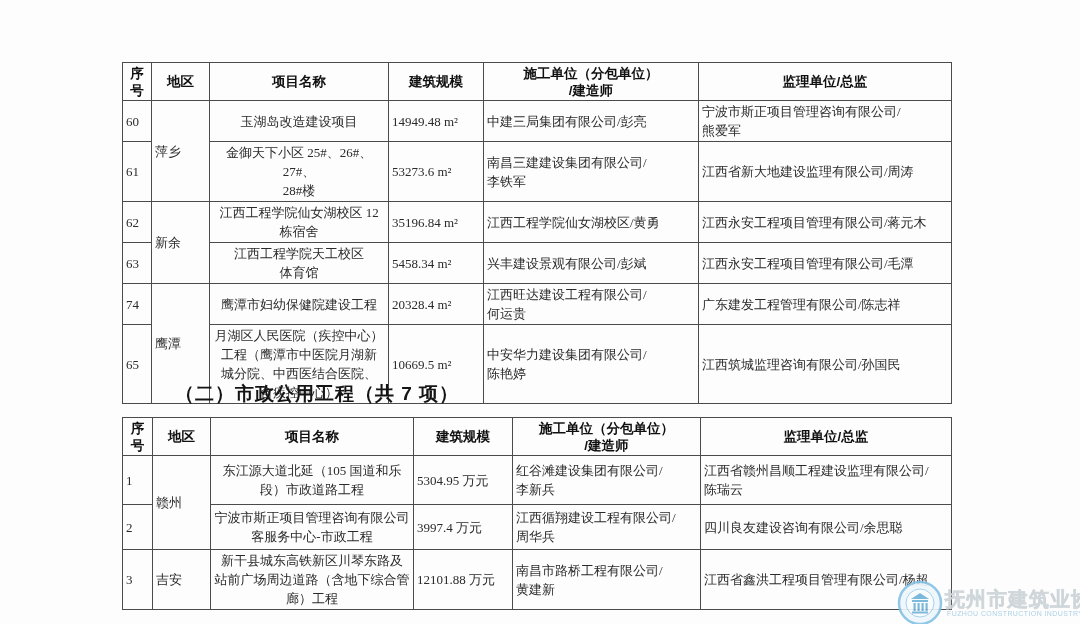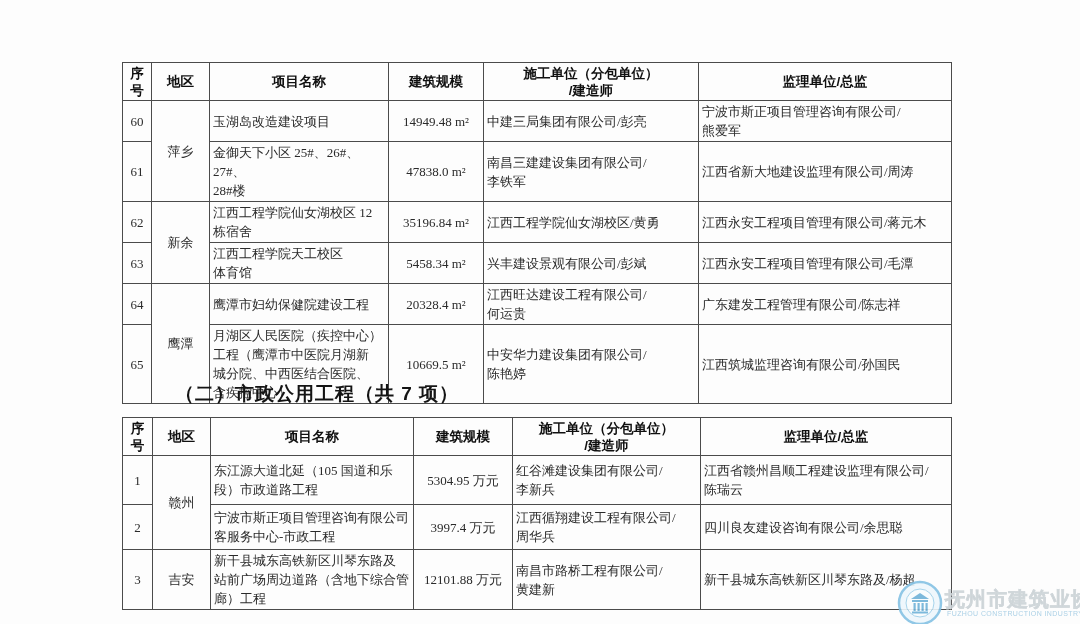--- a/index.html
+++ b/index.html
@@ -26,22 +26,22 @@
     line-height:19px;
   }
   .doc-table th {
     font-family:"Liberation Sans","DejaVu Sans",sans-serif;
     font-weight:bold;
     font-size:13.5px;
     color:#101010;
     text-align:center;
     line-height:17px;
   }
-  .c-no, .c-region, .c-scale { text-align:center; }
-  .c-project { text-align:left; padding-left:8px; padding-right:4px; }
+  .c-no, .c-region, .c-scale { text-align:left; }
+  .c-project { text-align:center; padding-left:8px; padding-right:4px; }
   .c-contractor, .c-supervisor { text-align:left; padding-left:9px; padding-right:4px; }
   #t1 { left:122px; top:62px; width:829px; }
   #t2 { left:122px; top:417px; width:829px; }
   .h38 { height:38px; } .h41 { height:41px; } .h42 { height:42px; }
   .h37 { height:37px; } .h76 { height:76px; } .h49 { height:49px; }
   .h45 { height:45px; }
   .section-heading {
     position:absolute; left:175px; top:381px;
     font-family:"Liberation Sans","DejaVu Sans",sans-serif;
     font-weight:bold; font-size:19px; color:#141414;
@@ -96,21 +96,21 @@
     <td class="c-project">玉湖岛改造建设项目</td>
     <td class="c-scale">14949.48 m²</td>
     <td class="c-contractor">中建三局集团有限公司/彭亮</td>
     <td class="c-supervisor">宁波市斯正项目管理咨询有限公司/
 熊爱军</td>
   </tr>
   <tr class="h42">
     <td class="c-no">61</td>
     <td class="c-project">金御天下小区 25#、26#、27#、
 28#楼</td>
-    <td class="c-scale">47838.0 m²</td>
+    <td class="c-scale">53273.6 m²</td>
     <td class="c-contractor">南昌三建建设集团有限公司/
 李铁军</td>
     <td class="c-supervisor">江西省新大地建设监理有限公司/周涛</td>
   </tr>
   <tr class="h38">
     <td class="c-no">62</td>
     <td class="c-region" rowspan="2">新余</td>
     <td class="c-project">江西工程学院仙女湖校区 12
 栋宿舍</td>
     <td class="c-scale">35196.84 m²</td>
@@ -119,21 +119,21 @@
   </tr>
   <tr class="h37">
     <td class="c-no">63</td>
     <td class="c-project">江西工程学院天工校区
 体育馆</td>
     <td class="c-scale">5458.34 m²</td>
     <td class="c-contractor">兴丰建设景观有限公司/彭斌</td>
     <td class="c-supervisor">江西永安工程项目管理有限公司/毛潭</td>
   </tr>
   <tr class="h38">
-    <td class="c-no">64</td>
+    <td class="c-no">74</td>
     <td class="c-region" rowspan="2">鹰潭</td>
     <td class="c-project">鹰潭市妇幼保健院建设工程</td>
     <td class="c-scale">20328.4 m²</td>
     <td class="c-contractor">江西旺达建设工程有限公司/
 何运贵</td>
     <td class="c-supervisor">广东建发工程管理有限公司/陈志祥</td>
   </tr>
   <tr class="h76">
     <td class="c-no">65</td>
     <td class="c-project">月湖区人民医院（疾控中心）
@@ -192,21 +192,21 @@
   </tr>
   <tr class="h49">
     <td class="c-no">3</td>
     <td class="c-region">吉安</td>
     <td class="c-project">新干县城东高铁新区川琴东路及
 站前广场周边道路（含地下综合管
 廊）工程</td>
     <td class="c-scale">12101.88 万元</td>
     <td class="c-contractor">南昌市路桥工程有限公司/
 黄建新</td>
-    <td class="c-supervisor">新干县城东高铁新区川琴东路及/杨超</td>
+    <td class="c-supervisor">江西省鑫洪工程项目管理有限公司/杨超</td>
   </tr>
 </tbody>
   </table>
 
 <div class="watermark">
   <svg class="wm-logo" viewBox="0 0 46 46">
     <circle cx="23" cy="23" r="21" fill="#eef7fc" stroke="#85c2e4" stroke-width="2.5"></circle>
     <circle cx="23" cy="23" r="14" fill="#f8fcfe" stroke="#9ed0ea" stroke-width="1"></circle>
     <g fill="#6fb2d8">
       <path d="M14 19 L23 13 L32 19 Z"></path>

